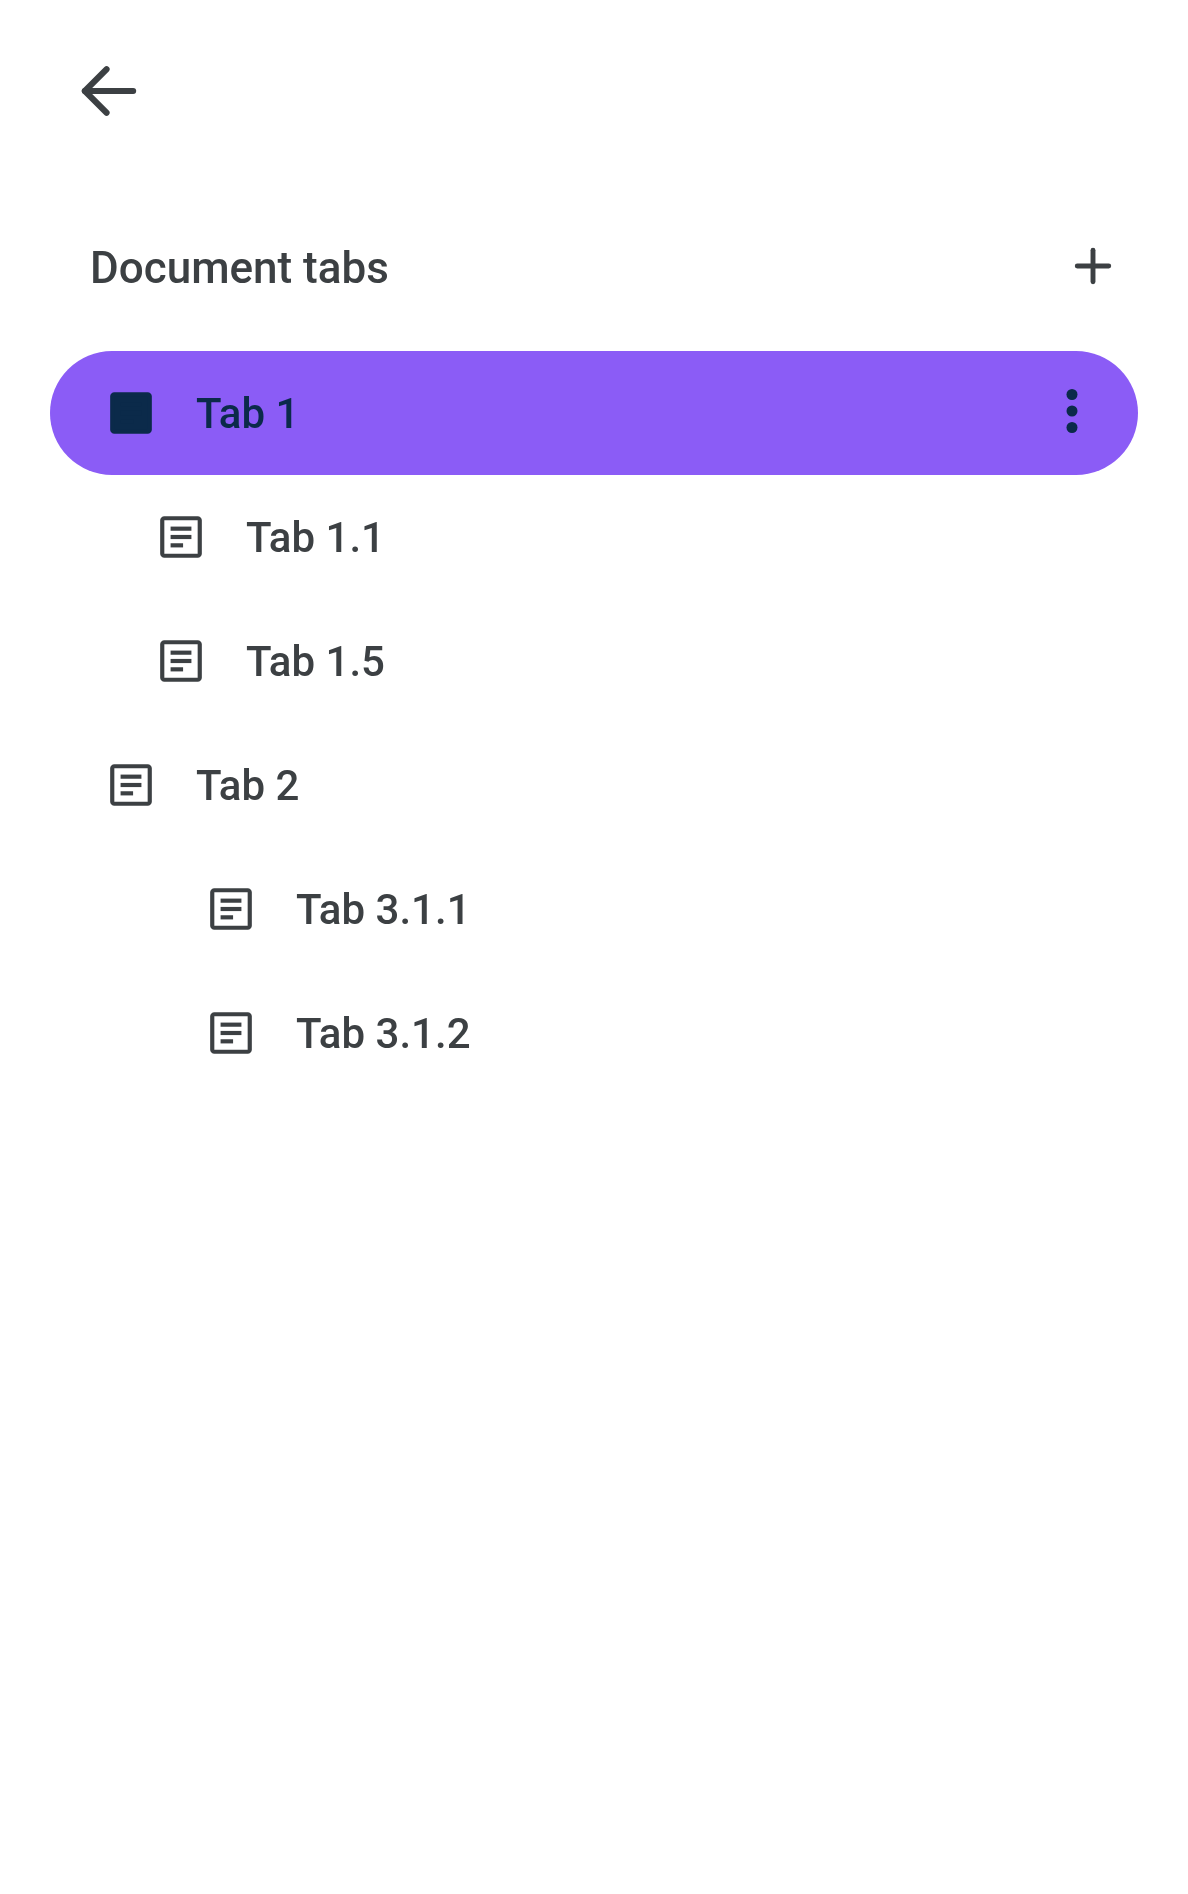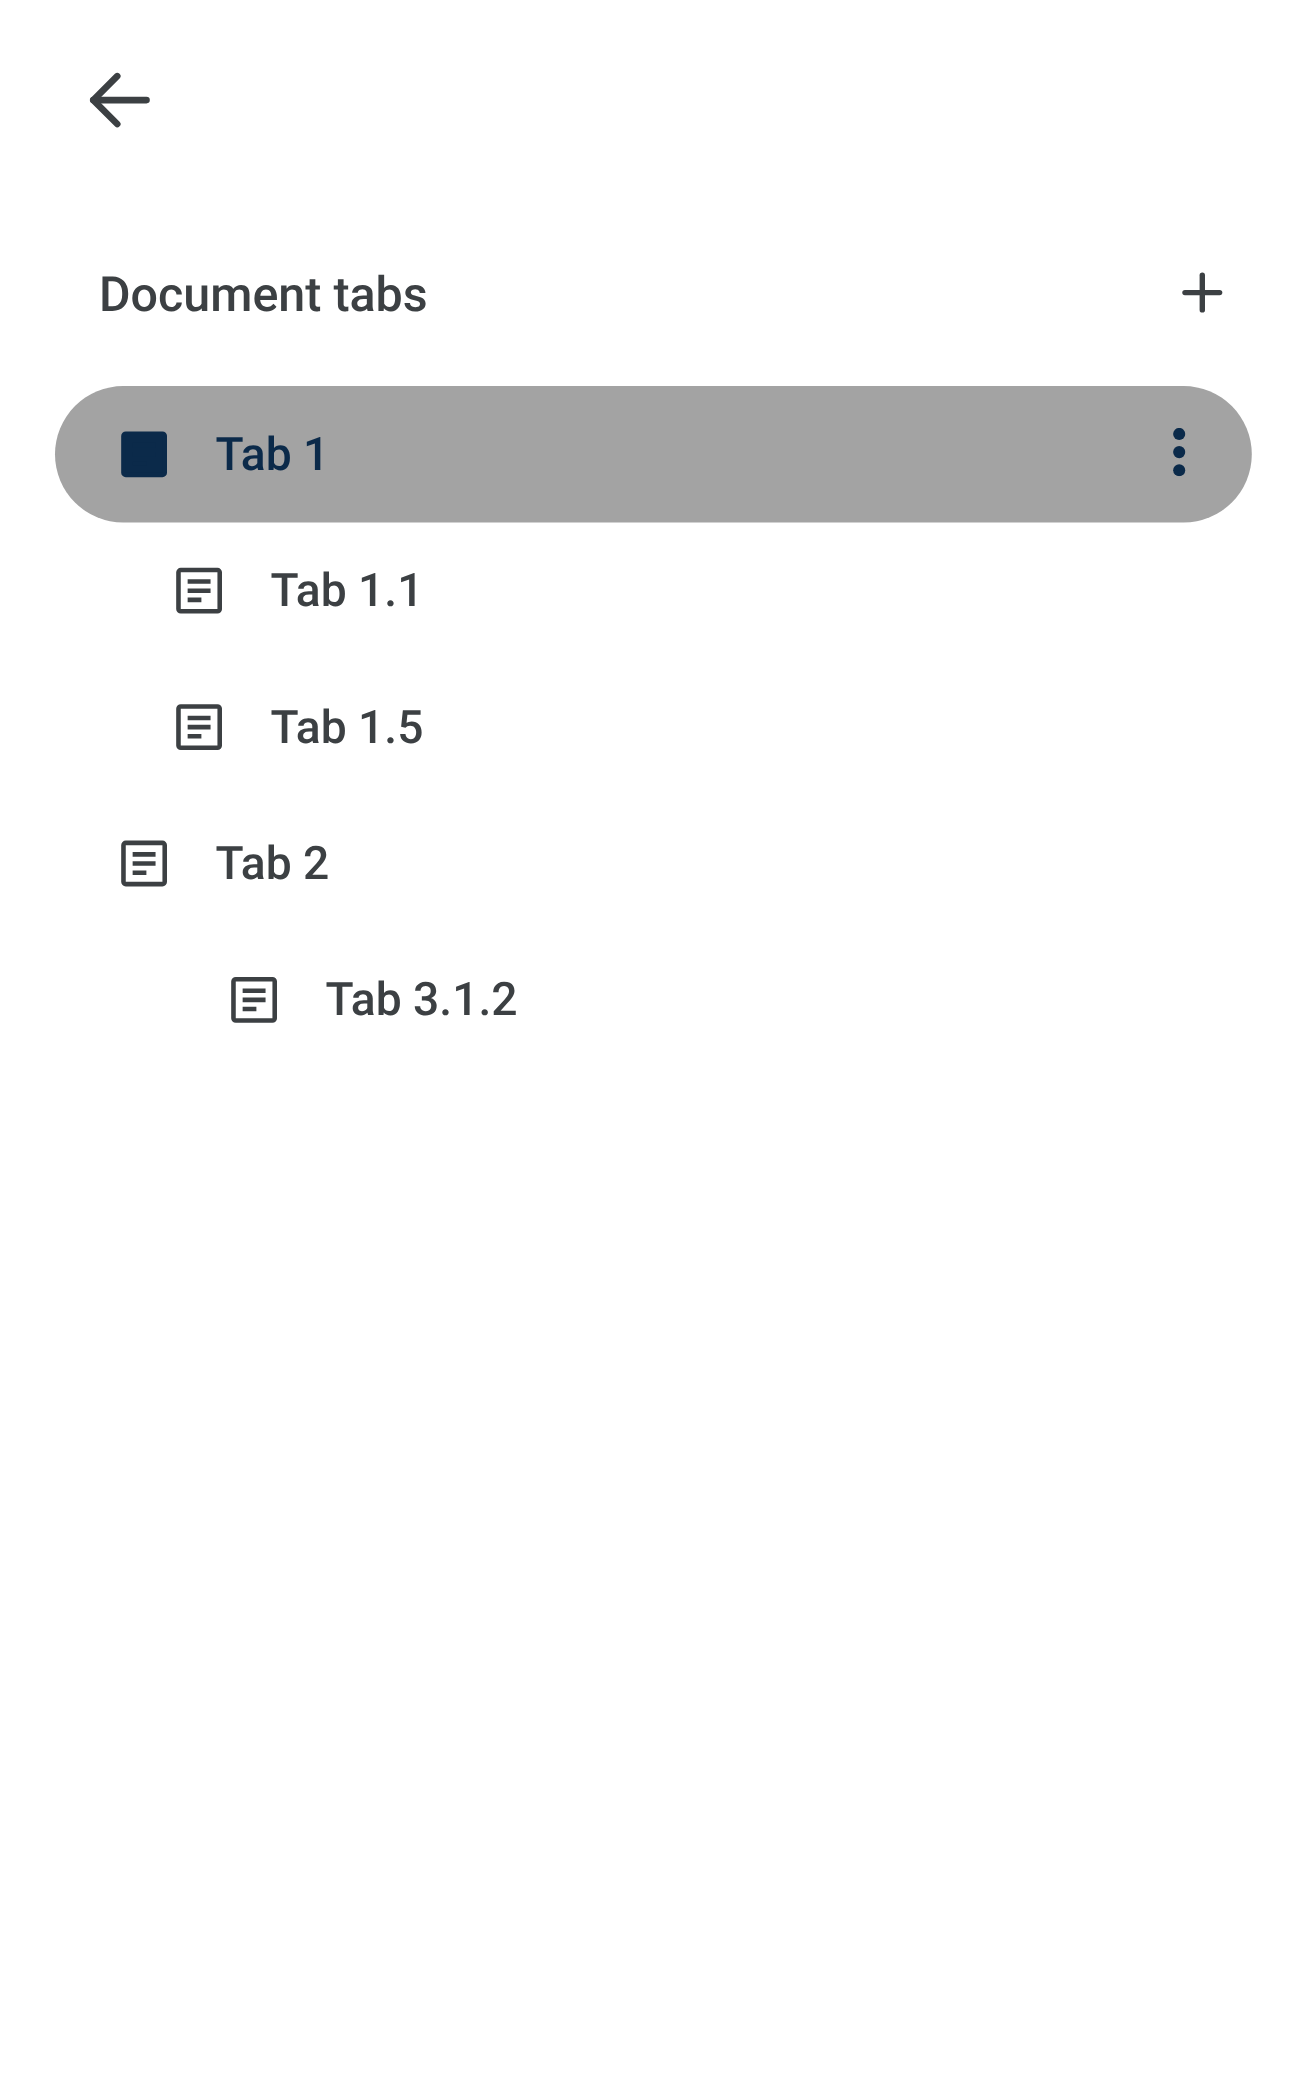--- a/index.html
+++ b/index.html
@@ -58,21 +58,21 @@
     }
     .tab-item {
       display: flex;
       align-items: center;
       height: 124px;
       border-radius: 62px;
       cursor: pointer;
       position: relative;
     }
     .tab-item.selected {
-      background: #a3a3a3;
+      background: #8b5cf6;
     }
     .tab-item.level-0 {
       padding-left: 56px;
     }
     .tab-item.level-1 {
       padding-left: 106px;
       text-align: center;
     }
     .tab-item.level-2 {
       padding-left: 156px;
@@ -194,26 +194,37 @@
         <line x1="7" y1="8" x2="17" y2="8"></line>
         <line x1="7" y1="12" x2="17" y2="12"></line>
         <line x1="7" y1="16" x2="13" y2="16"></line>
       </svg>
     </span>
     <span class="tab-label">Tab 2</span>
   </div>
 
 
 
-
   <div class="tab-item level-2">
     <span class="tab-icon">
       <svg viewBox="0 0 24 24" fill="none" stroke="#3c4043" stroke-width="2">
         <rect x="3" y="3" width="18" height="18" rx="1"></rect>
         <line x1="7" y1="8" x2="17" y2="8"></line>
         <line x1="7" y1="12" x2="17" y2="12"></line>
         <line x1="7" y1="16" x2="13" y2="16"></line>
       </svg>
     </span>
+    <span class="tab-label">Tab 3.1.1</span>
+  </div>
+
+  <div class="tab-item level-2">
+    <span class="tab-icon">
+      <svg viewBox="0 0 24 24" fill="none" stroke="#3c4043" stroke-width="2">
+        <rect x="3" y="3" width="18" height="18" rx="1"></rect>
+        <line x1="7" y1="8" x2="17" y2="8"></line>
+        <line x1="7" y1="12" x2="17" y2="12"></line>
+        <line x1="7" y1="16" x2="13" y2="16"></line>
+      </svg>
+    </span>
     <span class="tab-label">Tab 3.1.2</span>
   </div>
 
 </div>
 
 </body></html>

